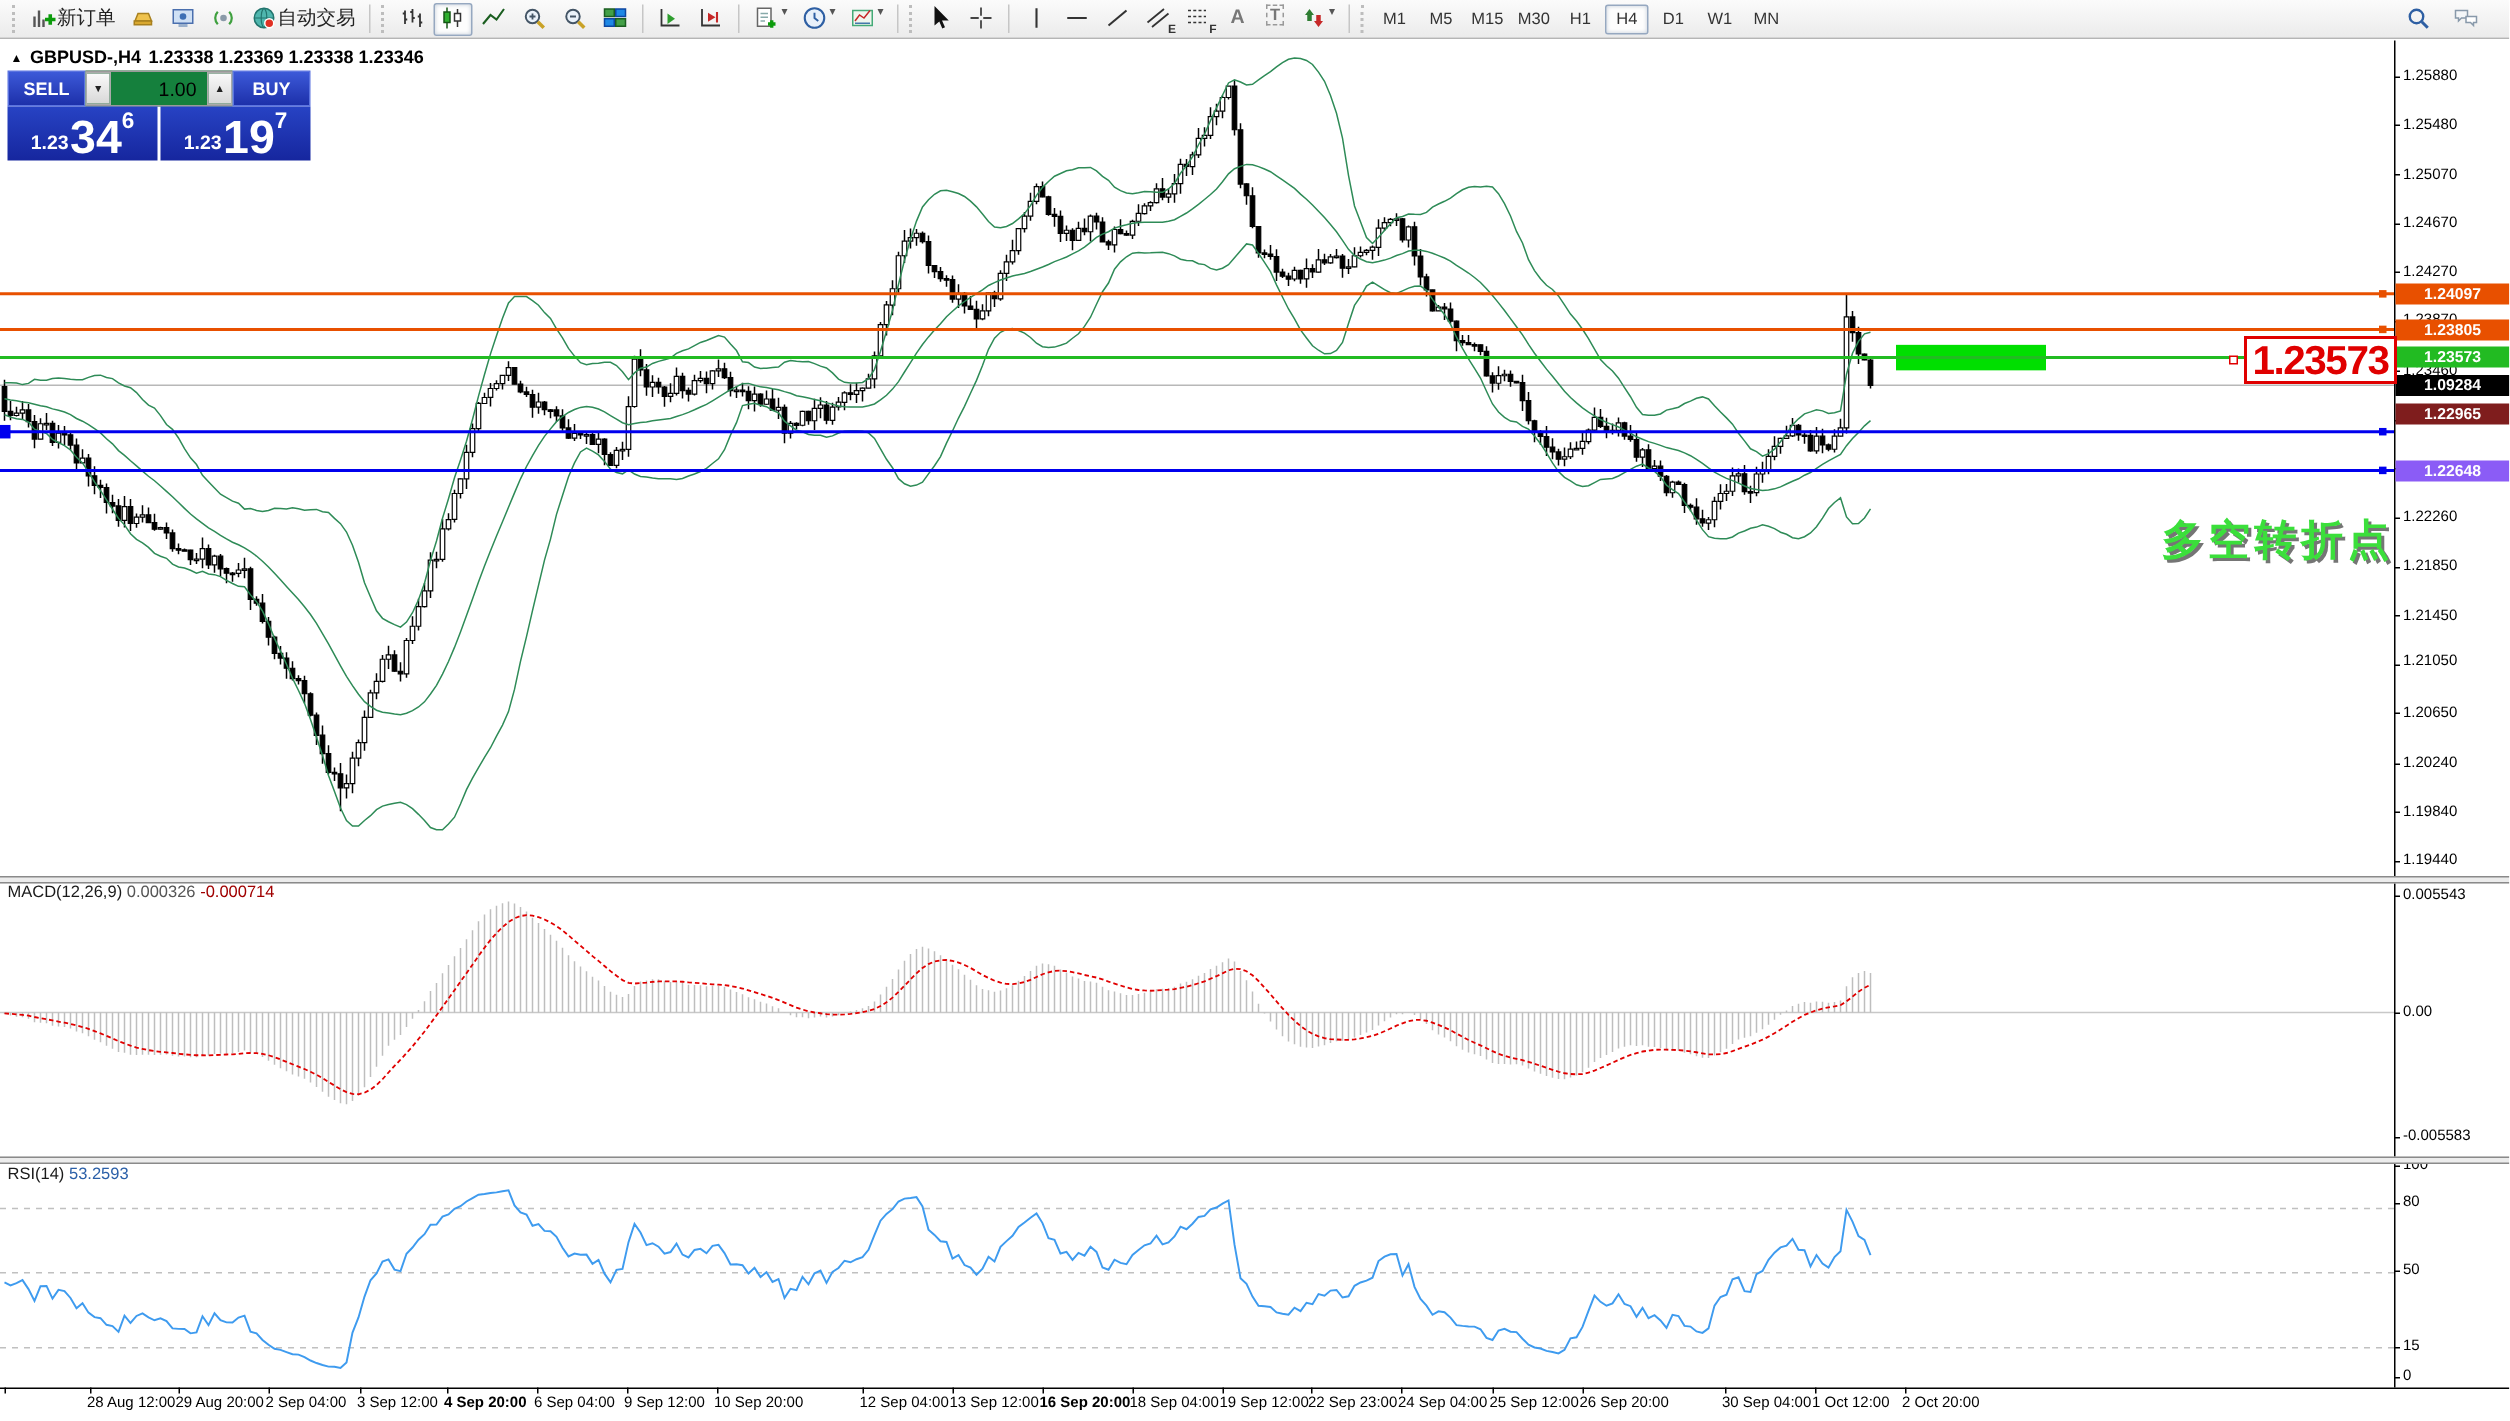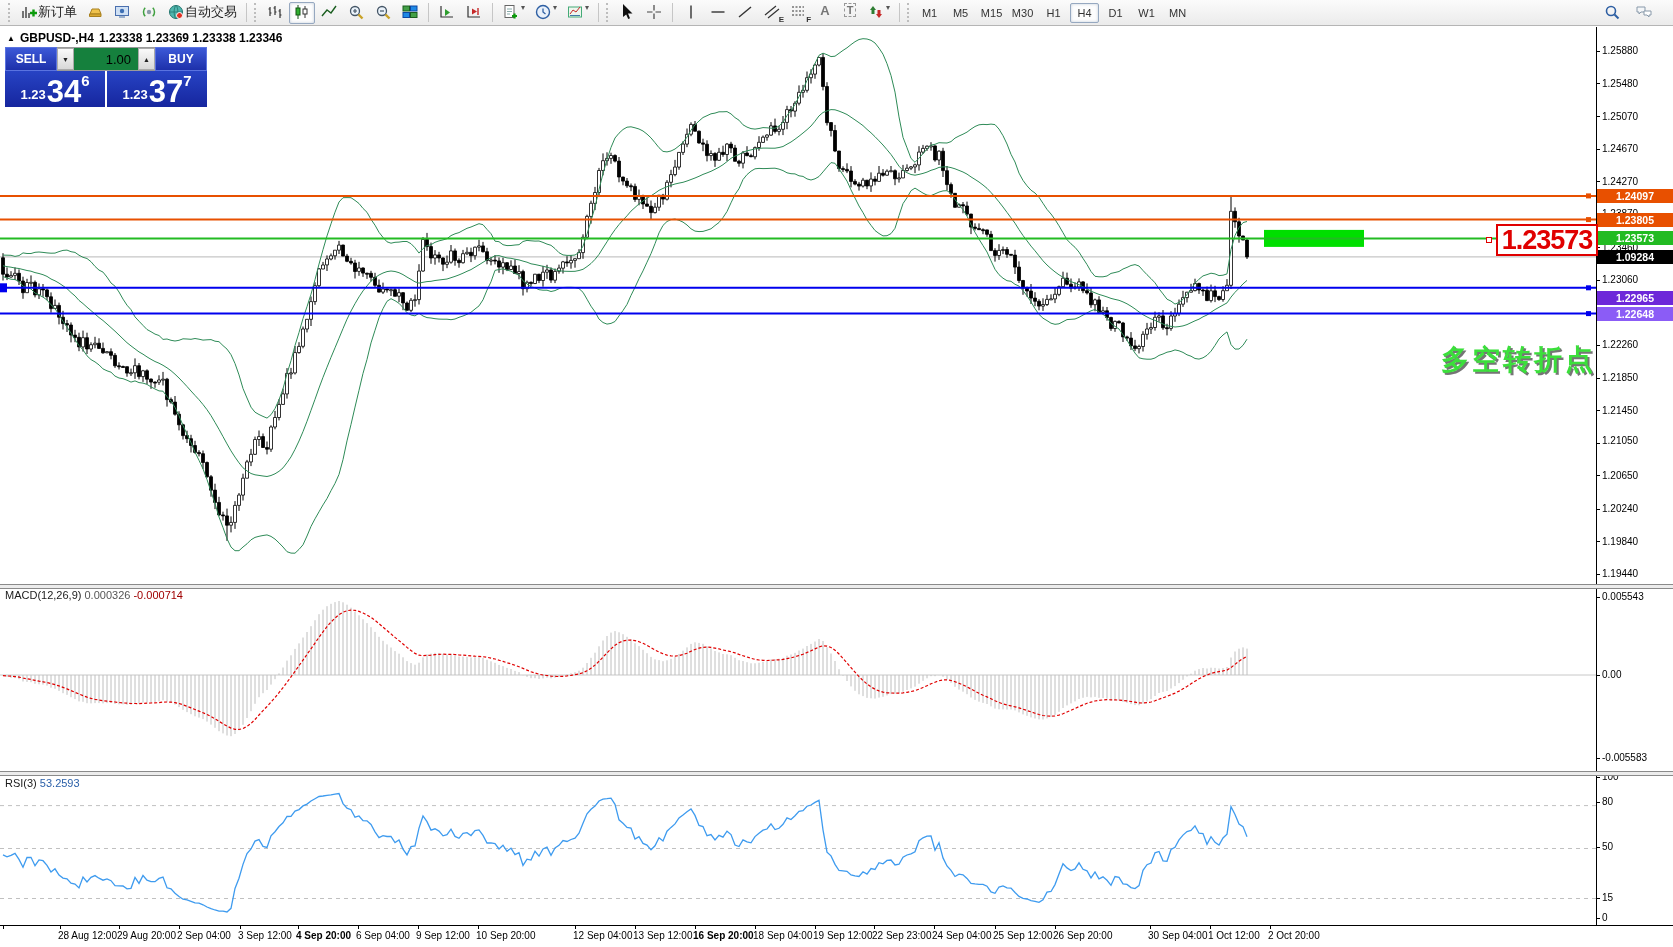--- a/index.html
+++ b/index.html
@@ -270,21 +270,21 @@
       <div class="tp-btn">BUY</div>
     </div>
     <div class="trade-bottom">
       <div class="tp-quote">
         <span class="tp-prefix">1.23</span>
         <span class="tp-big">34</span>
         <span class="tp-sup">6</span>
       </div>
       <div class="tp-quote">
         <span class="tp-prefix">1.23</span>
-        <span class="tp-big">37</span>
+        <span class="tp-big">19</span>
         <span class="tp-sup">7</span>
       </div>
     </div>
   </div>
 
   <svg id="svg-main" class="panel-svg" style="top:27px" width="1596" height="557">
       <rect x="1264" y="202.9" width="100" height="17" fill="#00DF00"></rect>
       <line x1="0" x2="1596" y1="229.9" y2="229.9" stroke="#B8B8B8" stroke-width="1"></line>
       <path d="M3 226.2V253.5M7 240.4V253.1M11 244.2V250.6M15 240.4V253.0M19 242.4V258.0M23 249.7V271.8M27 251.8V265.9M31 248.4V259.7M35 253.5V270.4M39 256.4V272.0M43 257.0V269.8M47 261.6V273.2M51 265.4V285.7M55 272.5V281.8M59 275.6V297.4M63 283.8V302.5M67 292.9V305.0M71 295.4V315.4M75 302.8V315.2M79 305.7V324.2M83 303.6V324.6M87 305.7V327.0M91 315.3V324.9M95 309.8V321.3M99 311.3V321.7M103 315.5V326.8M107 324.2V326.2M111 321.4V332.3M115 326.0V340.9M119 335.3V342.5M123 338.6V340.2M127 339.5V349.7M131 341.6V349.0M135 331.4V351.9M139 336.0V352.4M143 342.9V354.9M147 342.3V357.1M151 351.4V361.8M155 354.3V360.8M159 348.3V357.9M163 344.9V358.5M167 350.9V379.6M171 370.5V376.8M175 369.0V388.7M179 384.3V403.4M183 396.8V412.5M187 403.7V416.0M191 407.8V425.5M195 413.8V426.7M199 423.2V429.4M203 423.5V441.9M207 434.5V450.7M211 448.0V469.7M215 456.7V482.1M219 469.8V489.1M223 484.7V493.6M227 481.6V513.9M231 489.4V505.4M235 474.1V501.9M239 466.0V483.9M243 446.7V473.5M247 432.9V451.3M251 421.9V439.1M255 409.6V428.0M259 403.5V419.0M263 406.5V420.8M267 414.5V427.4M271 398.3V424.9M275 383.9V402.3M279 372.2V393.4M283 361.6V378.0M287 341.1V371.6M291 340.9V351.9M295 319.0V347.5M299 315.2V326.7M303 299.5V321.3M307 292.0V305.4M311 269.5V299.0M315 255.3V277.8M319 241.0V260.4M323 234.9V242.2M327 228.4V244.0M331 226.5V233.3M335 223.2V232.6M339 213.9V227.0M343 217.6V229.2M347 226.9V235.2M351 230.8V237.7M355 232.8V251.5M359 234.8V248.8M363 240.3V249.9M367 245.7V251.9M371 243.8V254.4M375 245.8V260.1M379 252.5V265.6M383 255.6V267.0M387 261.7V265.6M391 261.6V269.0M395 260.4V269.3M399 261.5V275.1M403 265.1V283.2M407 274.5V283.5M411 271.0V285.1M415 267.5V279.7M419 237.2V277.5M423 210.1V244.8M427 205.9V223.8M431 215.6V236.8M435 223.1V237.7M439 224.8V235.5M443 230.3V244.1M447 228.5V241.2M451 218.0V236.7M455 221.5V238.7M459 231.3V240.7M463 222.9V236.6M467 220.3V228.1M471 220.7V235.1M475 219.6V232.7M479 212.7V224.3M483 214.9V225.6M487 220.8V237.3M491 230.3V238.4M495 228.2V237.4M499 230.5V245.8M503 230.7V247.3M507 235.2V244.1M511 233.3V242.8M515 232.4V246.5M519 238.2V252.3M523 242.7V268.5M527 253.6V265.4M531 254.5V259.1M535 246.9V257.1M539 246.9V256.1M543 238.9V259.7M547 237.8V251.9M551 240.4V255.9M555 241.5V256.1M559 237.6V246.7M563 233.9V246.5M567 229.2V239.8M571 228.1V241.7M575 231.4V240.7M579 222.2V231.8M583 207.3V231.8M587 187.7V212.3M591 173.7V196.7M595 159.9V183.1M599 140.9V168.2M603 126.4V148.4M607 125.3V138.6M611 125.7V136.8M615 127.3V135.4M619 130.0V155.3M623 149.6V158.3M627 151.0V160.9M631 156.5V164.2M635 156.6V174.9M639 162.5V178.3M643 167.7V182.0M647 170.3V179.5M651 173.5V192.4M655 175.9V186.5M659 168.1V183.9M663 166.9V177.7M667 153.1V173.5M671 142.8V160.3M675 132.9V149.3M679 125.2V142.8M683 114.3V128.0M687 101.5V120.2M691 95.3V109.2M695 94.0V104.5M699 103.5V116.8M703 111.7V124.2M707 113.3V134.4M711 123.4V133.7M715 125.2V139.9M719 120.9V133.7M723 118.7V129.8M727 116.0V134.0M731 114.8V126.0M735 117.9V134.3M739 132.8V139.7M743 124.0V141.4M747 119.2V129.2M751 126.7V130.2M755 119.5V132.4M759 109.2V123.7M763 108.5V116.0M767 107.2V113.7M771 95.1V108.7M775 91.6V106.5M779 98.9V108.4M783 89.0V108.1M787 78.8V102.2M791 79.0V90.3M795 74.2V89.7M799 58.4V78.4M803 57.9V70.6M807 44.5V65.6M811 42.2V56.5M815 36.6V51.8M819 30.5V39.4M823 26.5V63.4M827 55.2V98.5M831 95.2V109.5M835 97.9V125.1M839 123.9V144.8M843 139.3V145.1M847 136.3V146.1M851 139.1V160.4M855 152.2V158.3M859 154.9V163.6M863 150.9V160.5M867 152.9V162.2M871 145.4V164.9M875 149.1V158.4M879 139.0V154.6M883 142.1V149.6M887 142.4V148.8M891 139.0V145.3M895 142.4V158.2M899 145.6V155.6M903 137.9V151.2M907 137.3V144.7M911 139.0V143.1M915 136.6V146.1M919 119.2V143.6M923 117.9V127.0M927 118.4V123.9M931 115.2V123.7M935 118.3V134.7M939 123.3V138.0M943 120.8V150.0M947 139.0V163.4M951 155.5V170.7M955 166.1V180.6M959 176.4V180.4M963 175.0V186.3M967 174.6V188.9M971 186.7V207.1M975 196.3V203.5M979 196.4V202.9M983 201.3V207.2M987 202.6V209.8M991 203.9V224.0M995 221.2V234.6M999 217.2V232.9M1003 219.5V227.1M1007 220.0V230.8M1011 227.2V228.5M1015 222.8V247.0M1019 234.3V256.0M1023 252.9V267.8M1027 259.6V269.7M1031 257.0V277.0M1035 265.2V279.2M1039 272.2V283.3M1043 271.3V283.9M1047 267.9V279.0M1051 267.3V272.5M1055 261.0V276.1M1059 258.6V269.2M1063 244.7V260.3M1067 245.6V258.4M1071 251.5V265.2M1075 255.4V262.6M1079 251.4V264.0M1083 254.1V266.2M1087 256.4V267.5M1091 260.4V280.8M1095 271.6V284.3M1099 269.2V286.4M1103 279.7V286.1M1107 280.0V293.7M1111 289.7V303.9M1115 293.5V304.8M1119 293.3V296.2M1123 294.9V315.0M1127 308.7V313.9M1131 305.1V322.9M1135 312.8V324.1M1139 317.7V326.4M1143 304.2V324.5M1147 295.9V312.6M1151 295.6V307.0M1155 284.6V303.6M1159 285.3V294.8M1163 283.0V302.9M1167 296.8V308.4M1171 284.2V303.8M1175 280.8V294.8M1179 272.5V289.1M1183 263.8V279.9M1187 264.9V275.5M1191 256.8V265.5M1195 251.7V264.4M1199 255.6V266.9M1203 261.5V268.9M1207 259.6V274.1M1211 257.6V275.5M1215 258.8V275.1M1219 268.7V273.9M1223 259.2V274.7M1227 252.1V263.8M1231 168.6V262.0M1235 180.4V200.8M1239 190.8V215.7M1243 208.6V213.2M1247 211.6V232.0" stroke="#000" stroke-width="1" fill="none"></path>
       <path d="M1.5 230.8h3v16.4h-3ZM5.5 247.2h3v2.8h-3ZM17.5 246.3h3v7.8h-3ZM21.5 254.0h3v11.7h-3ZM33.5 255.3h3v12.6h-3ZM41.5 261.8h3v1.2h-3ZM45.5 262.9h3v6.8h-3ZM49.5 269.8h3v11.8h-3ZM57.5 278.4h3v11.8h-3ZM61.5 290.2h3v6.4h-3ZM65.5 296.6h3v1.4h-3ZM69.5 298.0h3v10.0h-3ZM73.5 308.1h3v2.3h-3ZM77.5 310.3h3v9.6h-3ZM85.5 310.7h3v11.3h-3ZM97.5 316.2h3v5.2h-3ZM101.5 321.4h3v4.4h-3ZM109.5 324.7h3v3.6h-3ZM113.5 328.3h3v10.5h-3ZM117.5 338.8h3v1.0h-3ZM121.5 339.5h3v1.0h-3ZM125.5 339.7h3v6.4h-3ZM137.5 338.7h3v10.9h-3ZM145.5 343.8h3v8.4h-3ZM149.5 352.1h3v3.0h-3ZM153.5 355.1h3v1.0h-3ZM165.5 352.2h3v20.4h-3ZM169.5 372.6h3v2.5h-3ZM173.5 375.1h3v12.1h-3ZM177.5 387.2h3v10.6h-3ZM181.5 397.8h3v10.8h-3ZM185.5 408.6h3v3.1h-3ZM189.5 411.7h3v6.8h-3ZM193.5 418.5h3v6.9h-3ZM197.5 425.4h3v1.3h-3ZM201.5 426.7h3v8.8h-3ZM205.5 435.5h3v14.3h-3ZM209.5 449.8h3v13.4h-3ZM213.5 463.1h3v12.3h-3ZM217.5 475.4h3v12.5h-3ZM221.5 487.9h3v1.0h-3ZM225.5 488.9h3v9.3h-3ZM261.5 409.6h3v10.9h-3ZM265.5 420.5h3v1.7h-3ZM341.5 218.1h3v11.0h-3ZM345.5 229.1h3v5.2h-3ZM349.5 234.3h3v1.7h-3ZM353.5 236.0h3v8.5h-3ZM361.5 241.0h3v5.1h-3ZM365.5 246.2h3v1.0h-3ZM369.5 246.3h3v4.0h-3ZM373.5 250.3h3v8.0h-3ZM377.5 258.3h3v6.8h-3ZM385.5 262.0h3v1.0h-3ZM393.5 262.7h3v6.6h-3ZM401.5 265.7h3v10.2h-3ZM405.5 276.0h3v7.3h-3ZM425.5 212.4h3v7.2h-3ZM429.5 219.6h3v11.4h-3ZM437.5 227.9h3v3.1h-3ZM441.5 231.0h3v6.2h-3ZM453.5 223.9h3v9.5h-3ZM457.5 233.3h3v2.4h-3ZM469.5 225.3h3v3.4h-3ZM481.5 218.9h3v5.8h-3ZM485.5 224.7h3v8.7h-3ZM493.5 233.1h3v1.0h-3ZM497.5 233.9h3v6.2h-3ZM505.5 235.7h3v6.8h-3ZM513.5 239.0h3v7.5h-3ZM521.5 244.6h3v17.1h-3ZM529.5 255.3h3v1.3h-3ZM537.5 247.2h3v6.3h-3ZM549.5 243.0h3v10.1h-3ZM565.5 234.9h3v1.0h-3ZM613.5 128.5h3v5.6h-3ZM617.5 134.1h3v15.9h-3ZM621.5 150.1h3v4.0h-3ZM625.5 154.1h3v4.7h-3ZM629.5 158.8h3v1.0h-3ZM633.5 159.4h3v13.0h-3ZM641.5 168.5h3v8.5h-3ZM645.5 177.0h3v2.2h-3ZM649.5 179.3h3v6.3h-3ZM661.5 168.2h3v3.9h-3ZM693.5 97.4h3v6.8h-3ZM697.5 104.2h3v11.7h-3ZM701.5 115.9h3v1.3h-3ZM705.5 117.2h3v11.4h-3ZM713.5 126.5h3v6.8h-3ZM721.5 125.3h3v2.2h-3ZM729.5 117.1h3v3.9h-3ZM733.5 121.0h3v13.3h-3ZM737.5 134.2h3v2.0h-3ZM745.5 126.0h3v2.7h-3ZM749.5 128.7h3v1.0h-3ZM773.5 98.9h3v5.5h-3ZM789.5 82.6h3v1.4h-3ZM821.5 30.4h3v29.1h-3ZM825.5 59.5h3v36.2h-3ZM829.5 95.6h3v7.9h-3ZM833.5 103.5h3v20.5h-3ZM837.5 124.0h3v17.6h-3ZM841.5 141.6h3v1.0h-3ZM845.5 142.4h3v1.6h-3ZM849.5 144.0h3v10.4h-3ZM853.5 154.4h3v2.7h-3ZM857.5 157.1h3v2.0h-3ZM865.5 153.2h3v5.8h-3ZM873.5 152.1h3v2.2h-3ZM881.5 146.2h3v2.0h-3ZM893.5 143.7h3v8.1h-3ZM933.5 118.9h3v14.1h-3ZM941.5 124.2h3v19.4h-3ZM945.5 143.7h3v13.9h-3ZM949.5 157.6h3v8.7h-3ZM953.5 166.3h3v14.0h-3ZM961.5 177.7h3v1.2h-3ZM965.5 179.0h3v8.1h-3ZM969.5 187.1h3v13.0h-3ZM973.5 200.1h3v1.3h-3ZM977.5 201.4h3v1.3h-3ZM981.5 202.7h3v1.0h-3ZM985.5 202.9h3v4.4h-3ZM989.5 207.3h3v16.3h-3ZM993.5 223.6h3v4.8h-3ZM1005.5 222.5h3v4.8h-3ZM1009.5 227.3h3v1.0h-3ZM1013.5 228.1h3v12.0h-3ZM1017.5 240.1h3v13.4h-3ZM1021.5 253.5h3v7.6h-3ZM1025.5 261.1h3v2.9h-3ZM1029.5 264.0h3v7.1h-3ZM1033.5 271.1h3v3.2h-3ZM1037.5 274.3h3v4.8h-3ZM1065.5 251.2h3v6.1h-3ZM1069.5 257.2h3v3.9h-3ZM1081.5 254.9h3v8.8h-3ZM1085.5 263.7h3v2.2h-3ZM1089.5 266.0h3v11.8h-3ZM1097.5 272.9h3v12.5h-3ZM1105.5 283.8h3v6.7h-3ZM1109.5 290.5h3v11.0h-3ZM1117.5 294.4h3v1.6h-3ZM1121.5 296.0h3v13.9h-3ZM1125.5 309.9h3v1.2h-3ZM1129.5 311.1h3v7.8h-3ZM1133.5 318.9h3v2.7h-3ZM1161.5 288.9h3v11.9h-3ZM1165.5 300.7h3v1.0h-3ZM1197.5 256.5h3v6.5h-3ZM1201.5 263.0h3v1.0h-3ZM1205.5 263.2h3v10.4h-3ZM1213.5 263.8h3v5.8h-3ZM1217.5 269.6h3v2.9h-3ZM1233.5 184.3h3v10.5h-3ZM1237.5 194.8h3v14.2h-3ZM1241.5 209.0h3v4.0h-3ZM1245.5 213.0h3v16.9h-3Z" fill="#000" stroke="#000" stroke-width="0.8"></path>
@@ -320,21 +320,21 @@
 
   <div class="price-axis-col"></div>
   <div class="bottom-frame"></div>
 
   <div class="ind-label" style="top:589px">
     <span>MACD(12,26,9)</span>
     <span style="color:#555">0.000326</span>
     <span style="color:#a00000">-0.000714</span>
   </div>
   <div class="ind-label" style="top:777px">
-    <span>RSI(3)</span>
+    <span>RSI(14)</span>
     <span style="color:#2a5fa8">53.2593</span>
   </div>
 
   <div class="callout">1.23573</div>
   <div class="callout-handle"></div>
   <div class="annotation">多空转折点</div>
 
 <div class="ptick" style="top: 50.5px;"></div>
     <div class="plabel" style="top: 45px;">1.25880</div>
     <div class="ptick" style="top: 83px;"></div>
@@ -366,21 +366,21 @@
     <div class="ptick" style="top: 508.75px;"></div>
     <div class="plabel" style="top: 503.25px;">1.20240</div>
     <div class="ptick" style="top: 541.25px;"></div>
     <div class="plabel" style="top: 535.75px;">1.19840</div>
     <div class="ptick" style="top: 573.75px;"></div>
     <div class="plabel" style="top: 568.25px;">1.19440</div>
     <div class="ptag" style="top: 188.869px; background: rgb(232, 80, 0);">1.24097</div>
     <div class="ptag" style="top: 212.594px; background: rgb(232, 80, 0);">1.23805</div>
     <div class="ptag" style="top: 231.444px; background: rgb(34, 187, 34);">1.23573</div>
     <div class="ptag" style="top: 249.887px; background: rgb(0, 0, 0);">1.09284</div>
-    <div class="ptag" style="top: 291px; background: #6d28d9;">1.22965</div>
+    <div class="ptag" style="top: 269px; background: #7f1d1d;">1.22965</div>
     <div class="ptag" style="top: 306.6px; background: #8b5cf6;">1.22648</div>
     <div class="ptick" style="top: 596.5px;"></div>
     <div class="plabel" style="top: 591px;">0.005543</div>
     <div class="ptick" style="top: 674.5px;"></div>
     <div class="plabel" style="top: 669px;">0.00</div>
     <div class="ptick" style="top: 757.5px;"></div>
     <div class="plabel" style="top: 752px;">-0.005583</div>
     <div class="ptick" style="top: 776.5px;"></div>
     <div class="plabel" style="top: 771px;">100</div>
     <div class="ptick" style="top: 801.5px;"></div>

